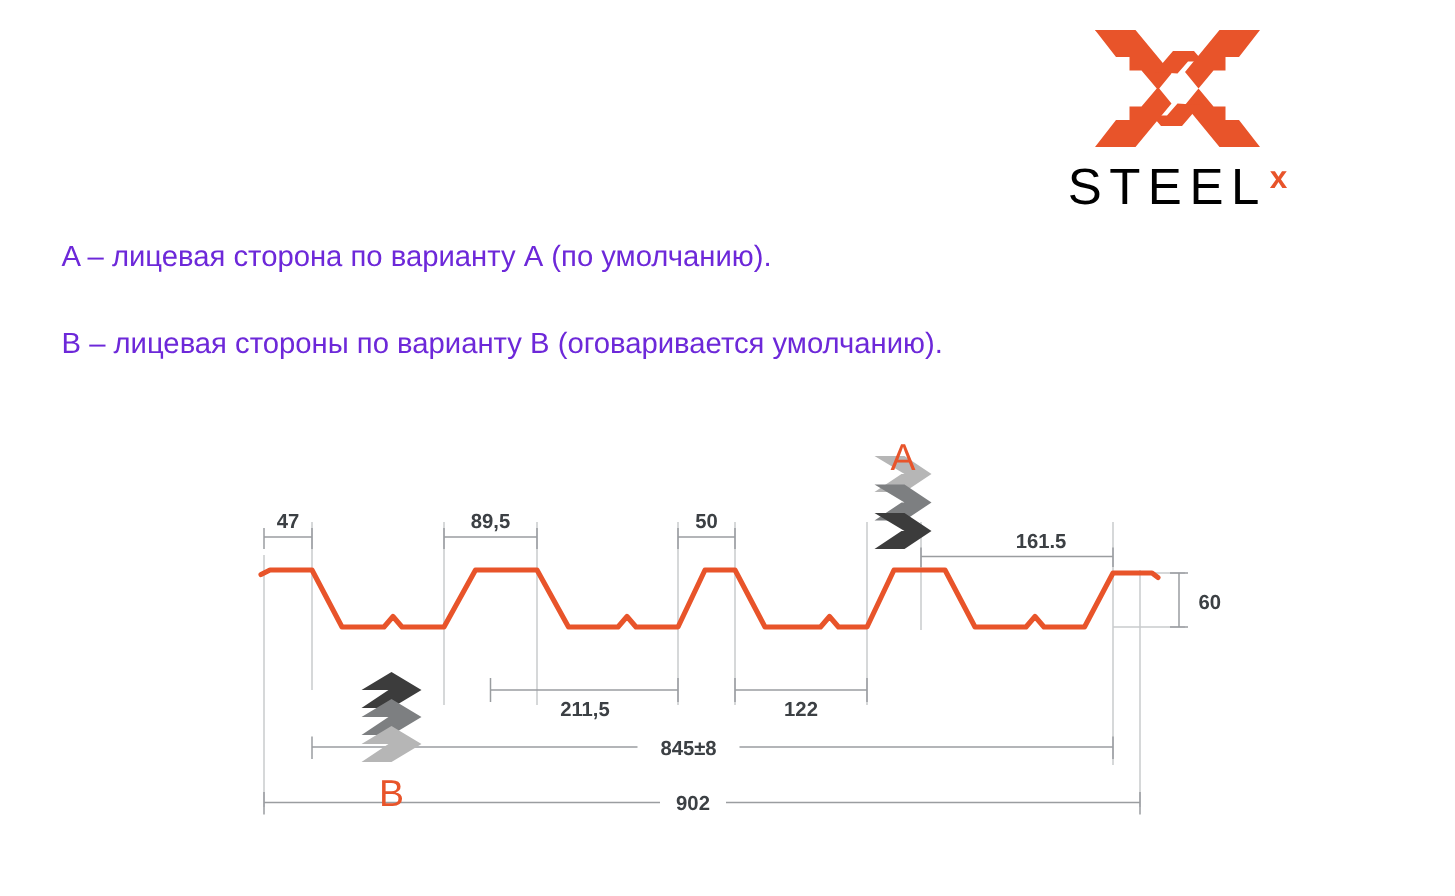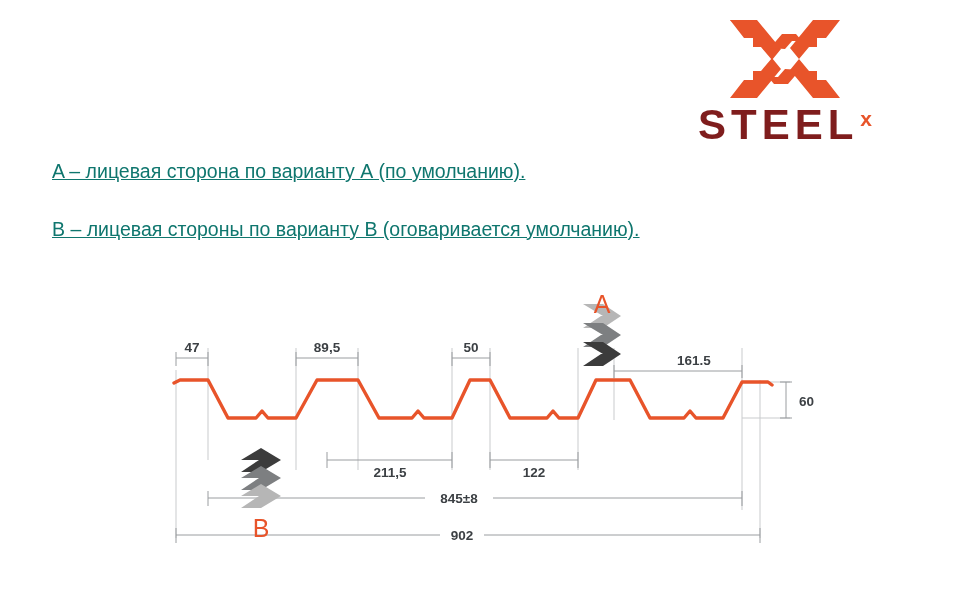--- a/index.html
+++ b/index.html
@@ -34,44 +34,43 @@
     position: absolute;
     left: 0px;
     top: 88px;
     width: 200px;
     height: 38px;
     display: flex;
     align-items: flex-start;
     justify-content: center;
   }
   #logo-steel-text {
-    font-size: 42px;
-    font-weight: bold;
+    font-size: 34px;
+    font-weight: normal;
     letter-spacing: 5px;
-    color: #7f1d1d;
+    color: #000000;
     line-height: 38px;
   }
   #logo-x-text {
     font-size: 21px;
     font-weight: bold;
     color: #e8542a;
     line-height: 21px;
     margin-left: 2px;
     margin-top: 2px;
   }
 
   
   .note-line {
     position: absolute;
-    left: 52px;
-    color: #0f766e;
+    left: 41px;
+    color: #6d28d9;
     font-size: 19.5px;
     font-weight: 400;
     white-space: nowrap;
-    text-decoration: underline;
   }
   #note-a { top: 160px; }
   #note-b { top: 218px; }
 
   
   #drawing {
     position: absolute;
     left: 0;
     top: 270px;
     width: 970px;

